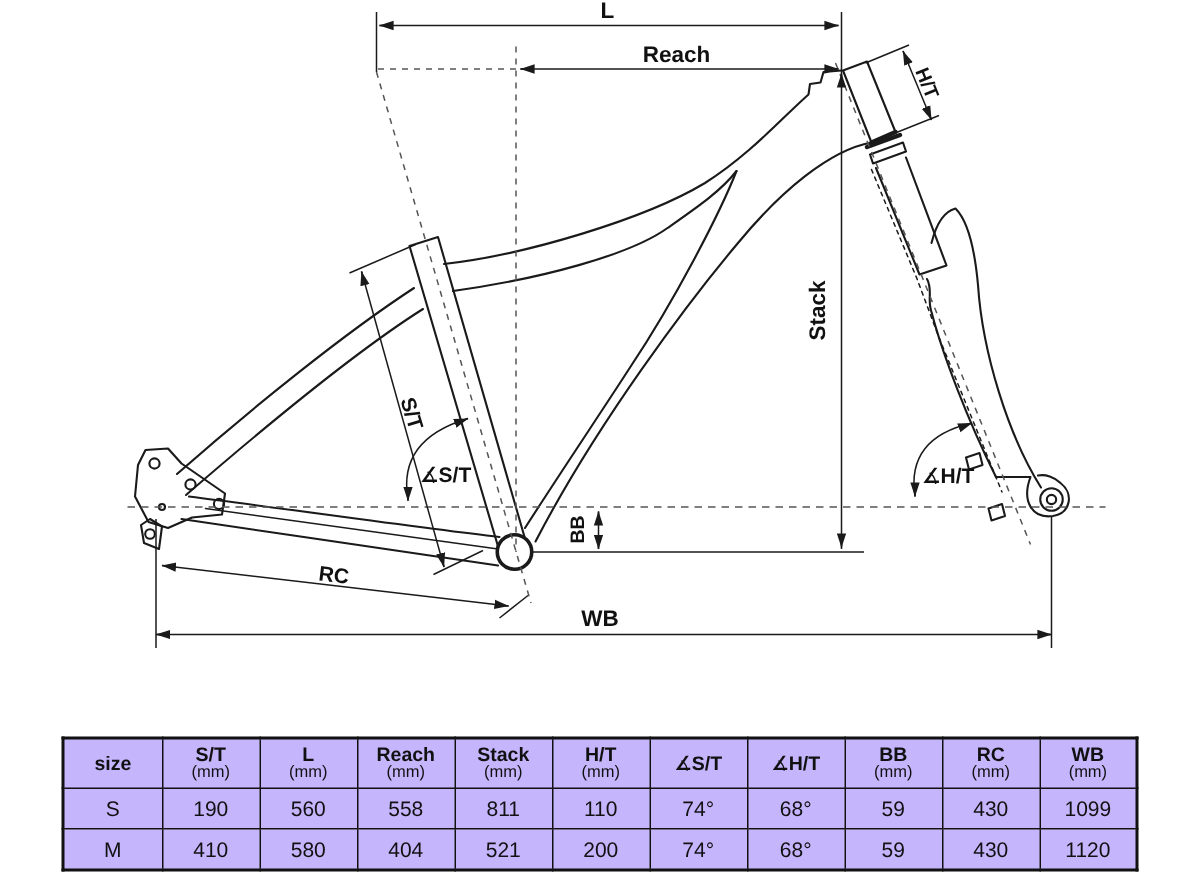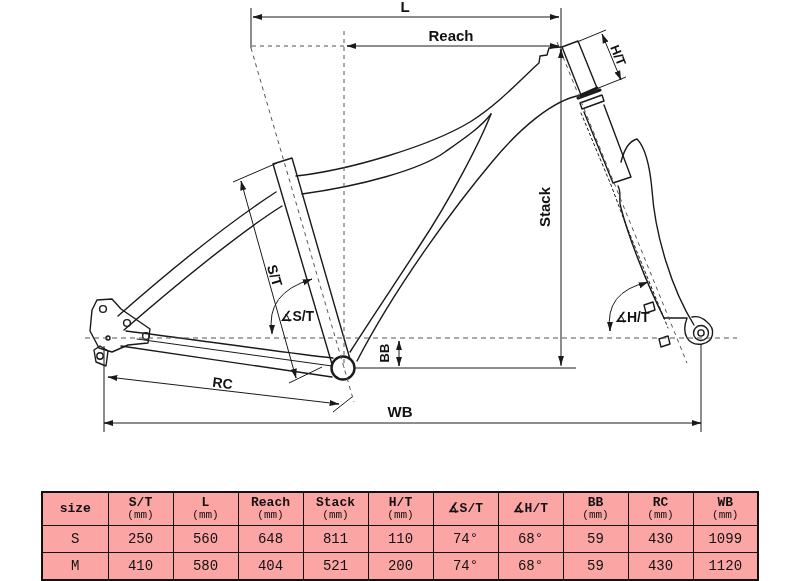--- a/index.html
+++ b/index.html
@@ -4,21 +4,21 @@
 <style>
   html,body{margin:0;padding:0;background:#ffffff;}
   body{width:800px;height:581px;position:relative;overflow:hidden;
        font-family:"Liberation Sans","DejaVu Sans",sans-serif;color:#111;}
   #diagram{position:absolute;left:0;top:0;}
   svg text{font-family:"Liberation Sans","DejaVu Sans",sans-serif;font-weight:bold;fill:#111;}
   .geo-table{position:absolute;left:41px;top:491px;width:716px;height:86px;
              border-collapse:collapse;table-layout:fixed;
              font-family:"Liberation Sans","DejaVu Sans",sans-serif;}
   .geo-table td,.geo-table th{border:1px solid #111;text-align:center;vertical-align:middle;
-             padding:0;font-size:14px;font-weight:normal;color:#111;background:#fca5a5;font-family:Liberation Mono, monospace;}
+             padding:0;font-size:14px;font-weight:normal;color:#111;background:#c4b5fd;}
   .geo-table thead th{height:32px;font-size:13px;font-weight:bold;line-height:1.05;}
   .geo-table thead th .unit{display:block;font-size:11px;font-weight:normal;}
   .geo-table tbody td{height:26px;}
   .geo-table{border:2px solid #111;}
 </style>
 </head>
 <body>
 
 <svg id="diagram" width="800" height="470" viewBox="0 0 800 470">
   <defs>
@@ -194,23 +194,23 @@
         <th>∡S/T</th>
         <th>∡H/T</th>
         <th>BB<span class="unit">(mm)</span></th>
         <th>RC<span class="unit">(mm)</span></th>
         <th>WB<span class="unit">(mm)</span></th>
       </tr>
     </thead>
   <tbody id="geo-body">
       <tr>
         <td>S</td>
-        <td>250</td>
+        <td>190</td>
         <td>560</td>
-        <td>648</td>
+        <td>558</td>
         <td>811</td>
         <td>110</td>
         <td>74°</td>
         <td>68°</td>
         <td>59</td>
         <td>430</td>
         <td>1099</td>
       </tr>
       <tr>
         <td>M</td>

